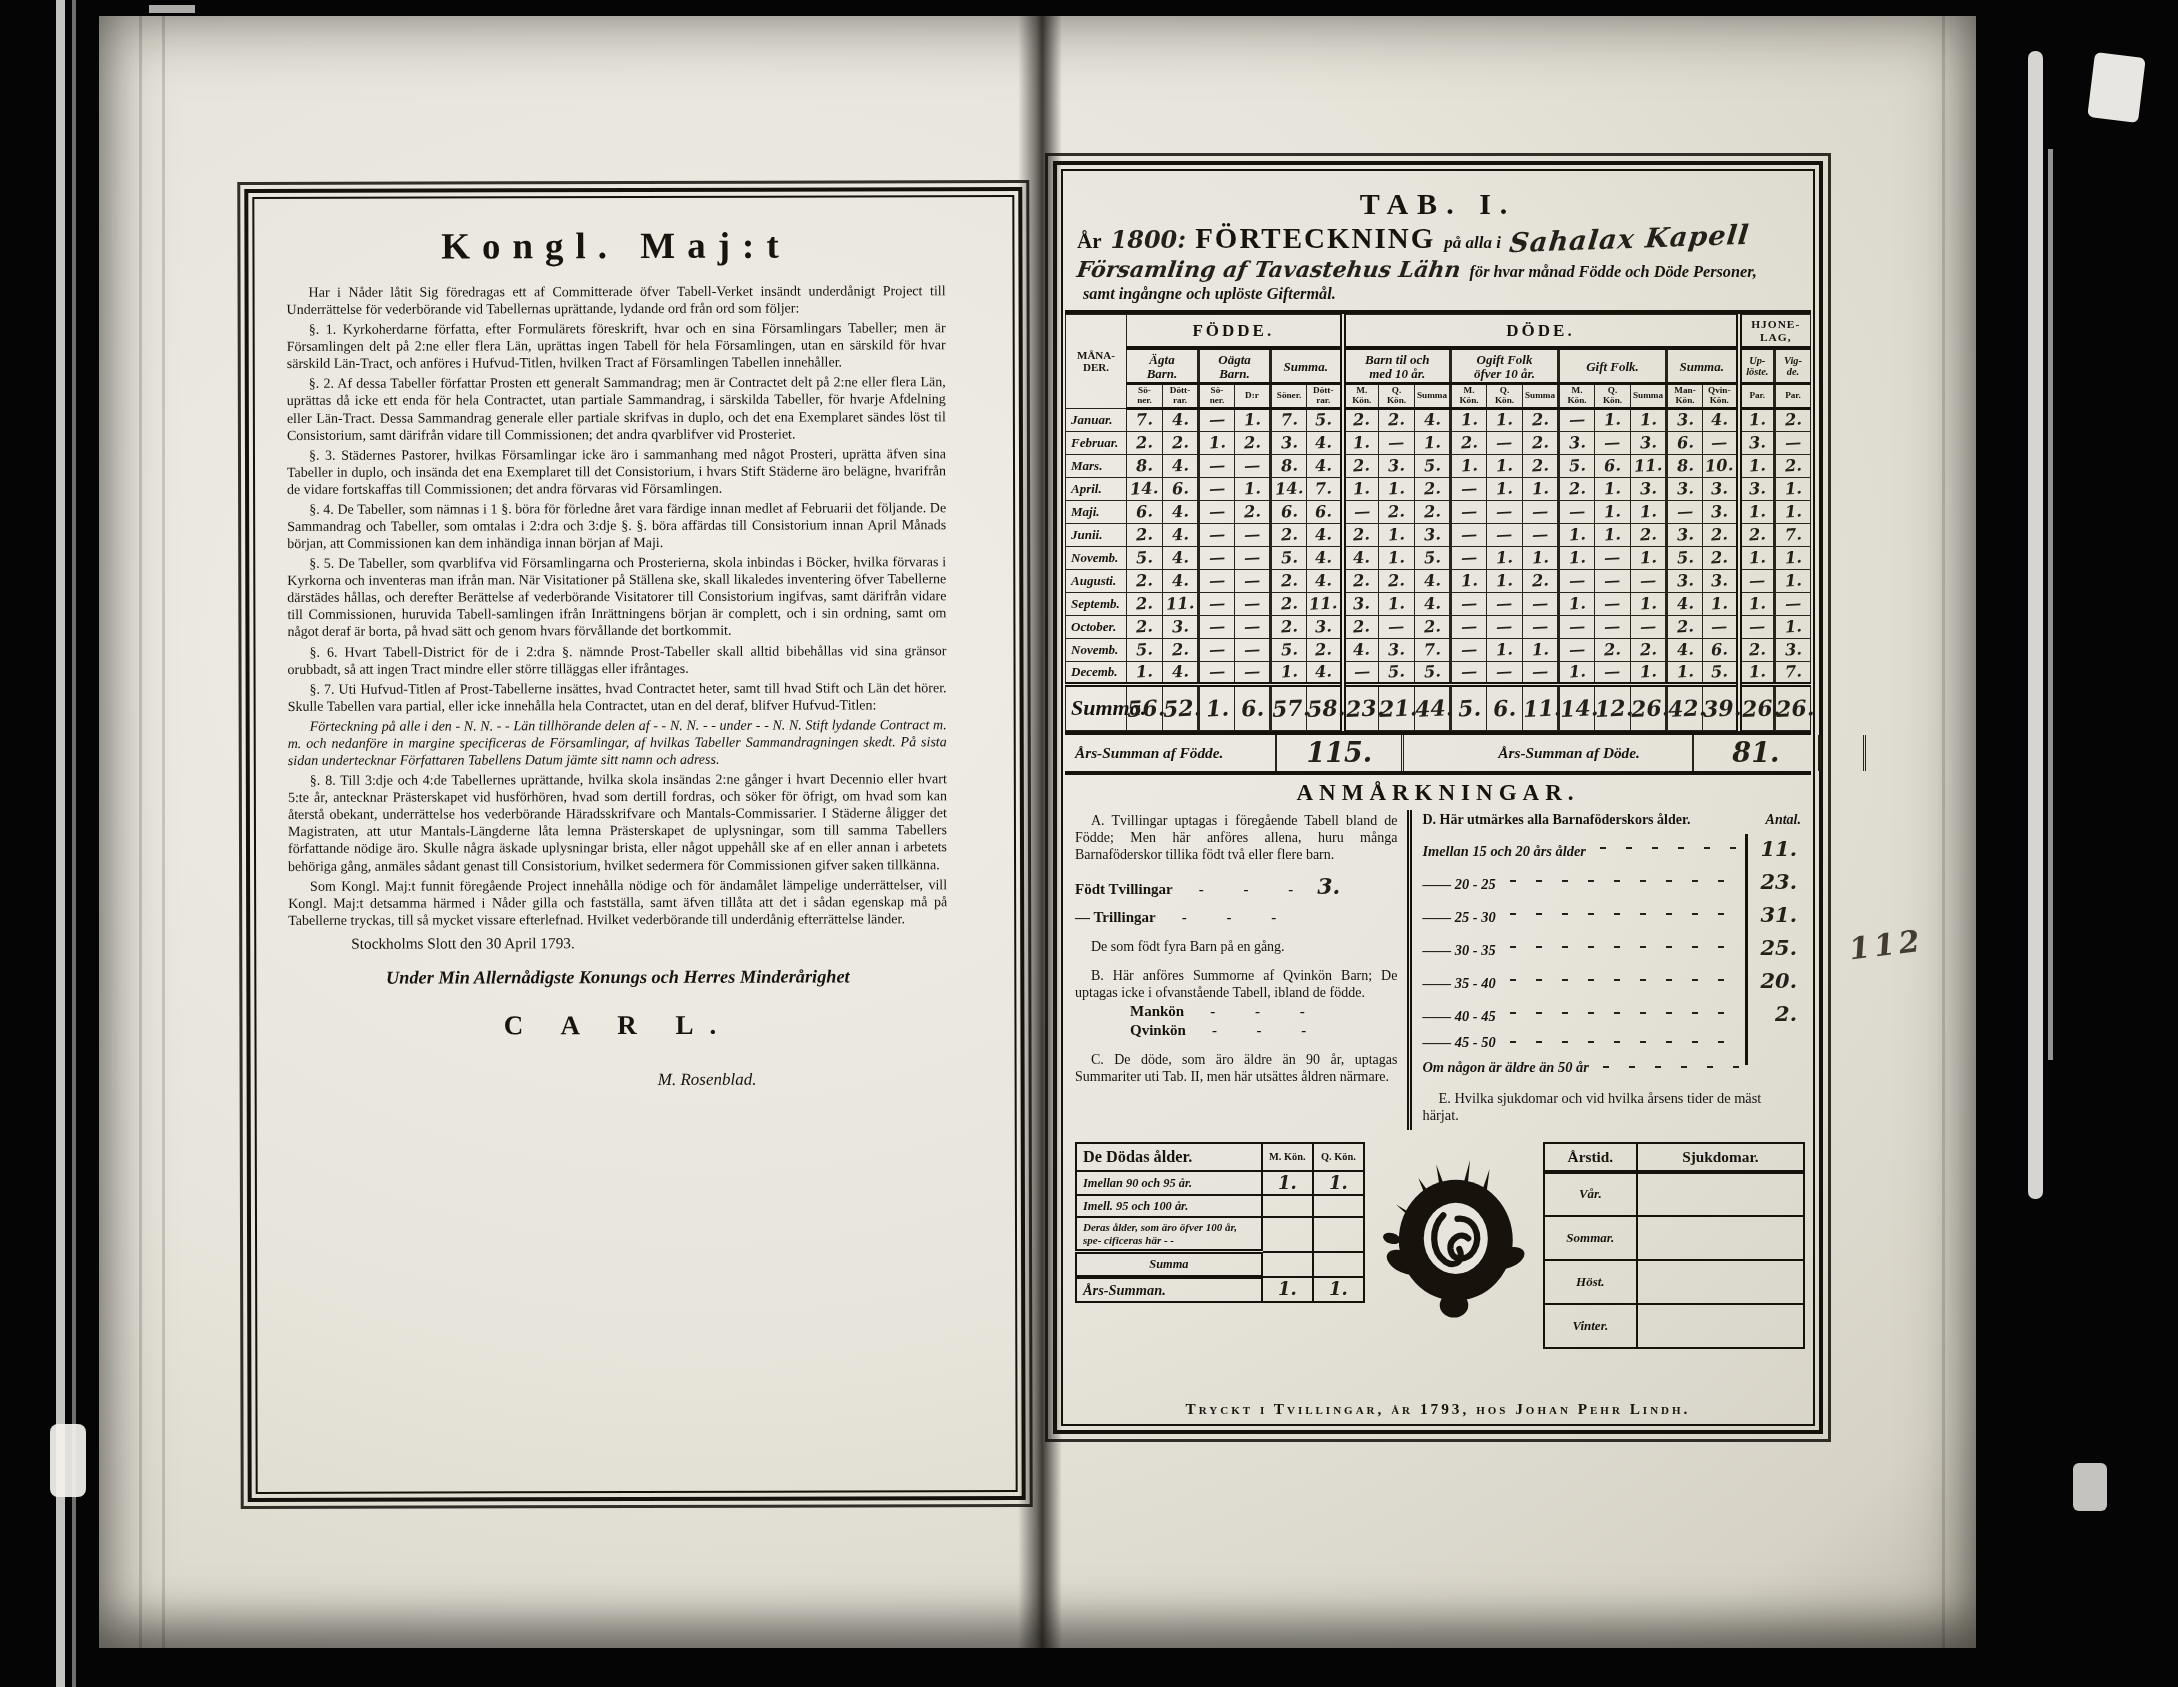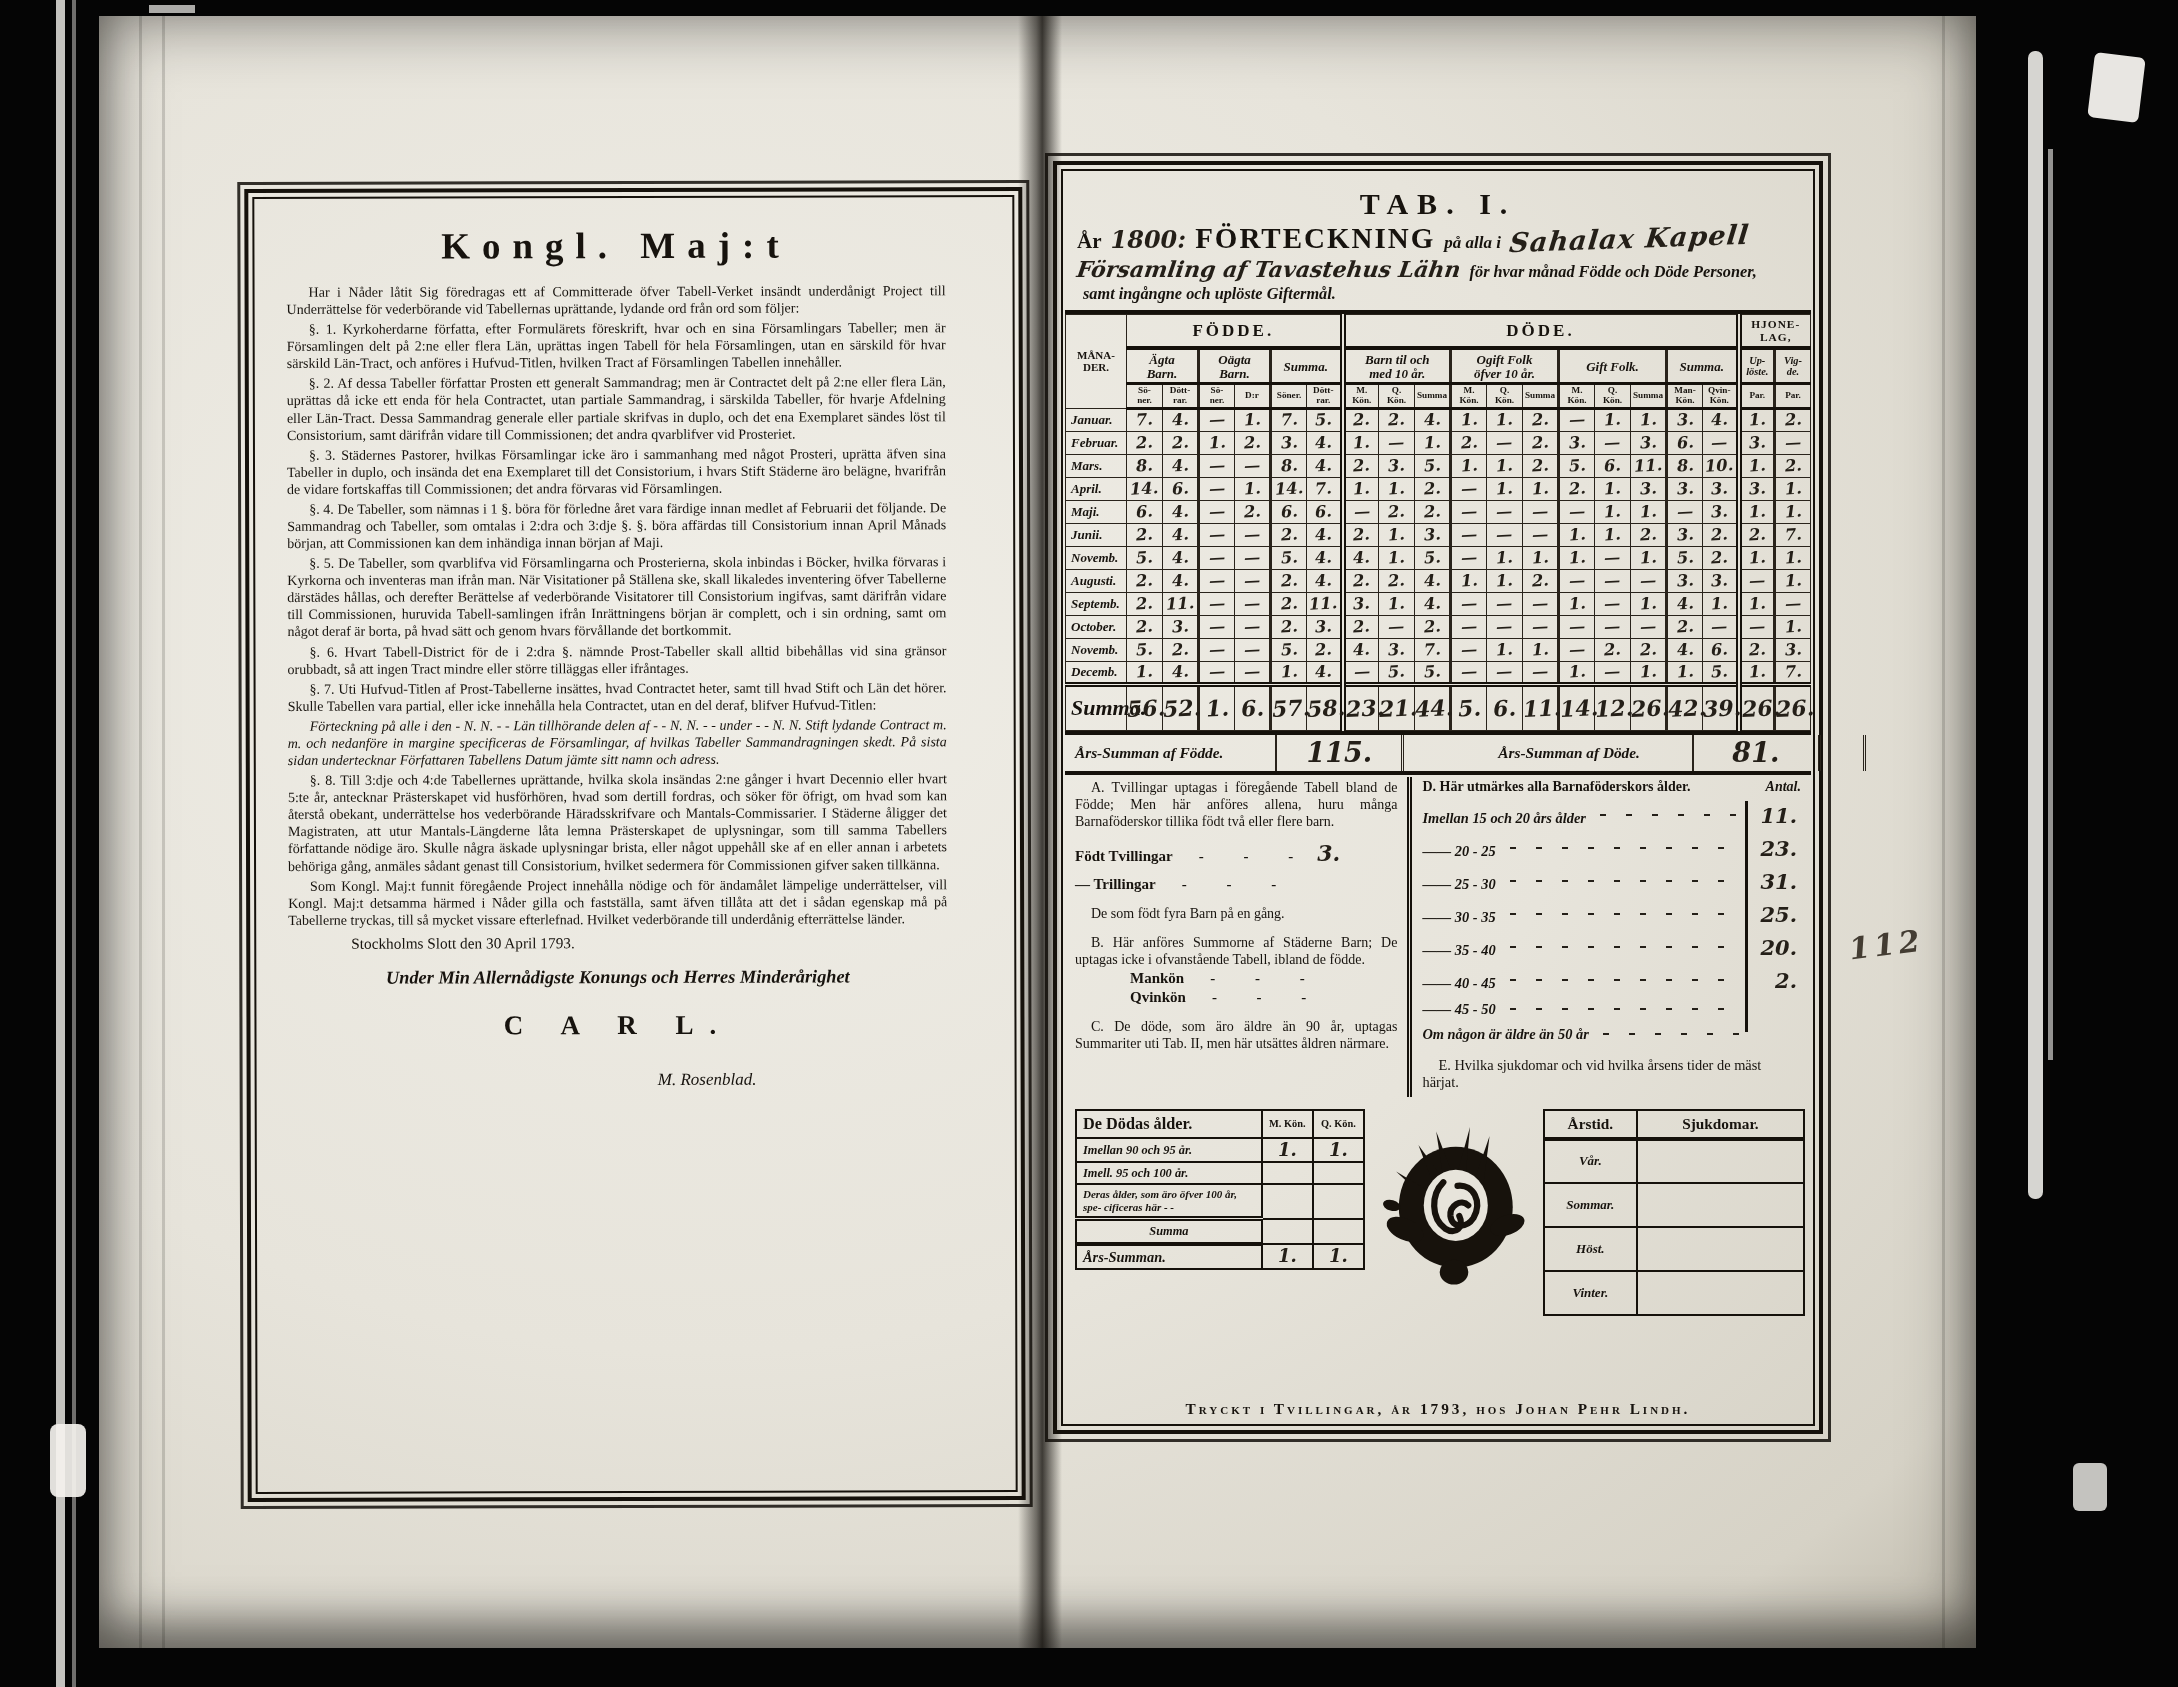--- a/index.html
+++ b/index.html
@@ -566,34 +566,35 @@
         <div class="summan">
           <span class="slab">Års-Summan af Födde.</span>
           <span class="sval hw">115.</span>
           <span class="sspace"></span>
           <span class="slab">Års-Summan af Döde.</span>
           <span class="sval hw">81.</span>
           <span class="send"></span>
         </div>
 
         <div class="anm">
+          <div class="anmtitle">ANMÅRKNINGAR.</div>
           <div class="anmcols">
             <div class="acol-l">
               <p class="atext">A.  Tvillingar uptagas i föregående Tabell bland de Födde;  Men här anföres allena,  huru många Barnaföderskor tillika födt två eller flere barn.</p>
               <div class="aline">
                 <span>Födt Tvillingar</span>
                 <span class="dash3">- - -</span>
                 <span class="hw tvval">3.</span>
               </div>
               <div class="aline">
                 <span>— Trillingar</span>
                 <span class="dash3">- - -</span>
               </div>
               <p class="atext mt">De som födt fyra Barn på en gång.</p>
-              <p class="atext mt">B. Här anföres Summorne af Städerne Barn; De uptagas icke i ofvanstående Tabell, ibland de födde.</p>
+              <p class="atext mt">B. Här anföres Summorne af Qvinkön Barn; De uptagas icke i ofvanstående Tabell, ibland de födde.</p>
               <div class="aline ind">
                 <span>Mankön</span>
                 <span class="dash3">- - -</span>
               </div>
               <div class="aline ind">
                 <span>Qvinkön</span>
                 <span class="dash3">- - -</span>
               </div>
               <p class="atext mt">C. De döde, som äro äldre än 90 år, uptagas Summariter uti Tab. II,  men här utsättes åldren närmare.</p>
             </div>

